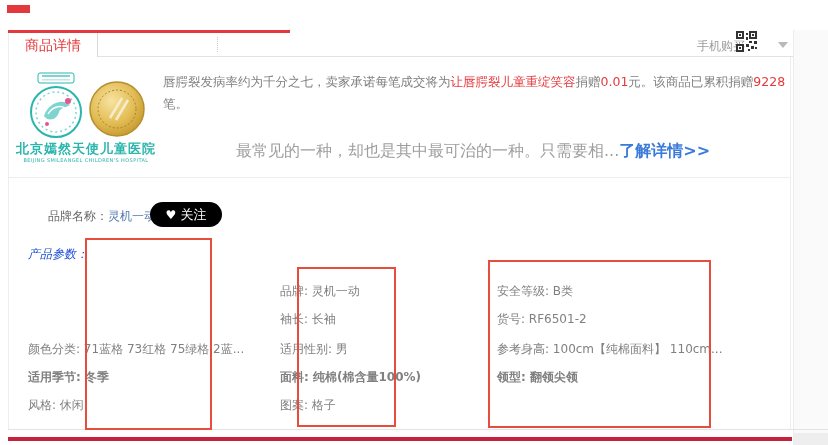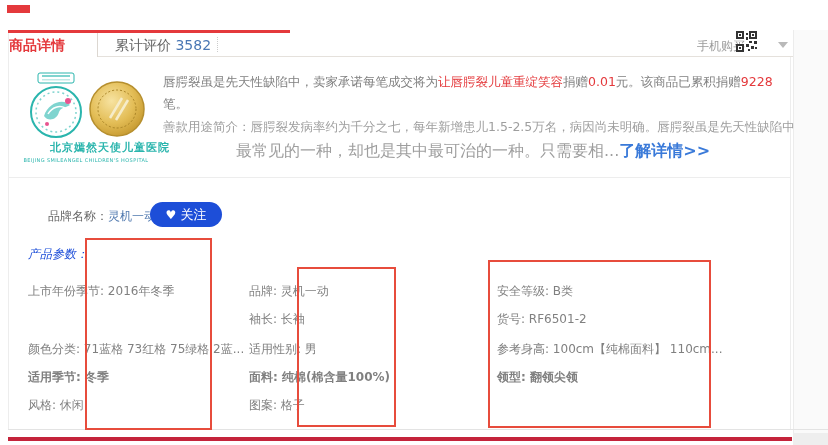--- a/index.html
+++ b/index.html
@@ -8,57 +8,57 @@
   .abs{position:absolute;}
 
   
   .red-chip{left:7px;top:5px;width:23px;height:8px;background:#e4393c;}
   .tab-topline{left:8px;top:30px;width:282px;height:3px;background:#e4393c;}
   .tab-notch{left:43px;top:33px;width:0;height:0;border-left:7px solid transparent;border-right:7px solid transparent;border-top:5px solid #e4393c;}
   .tabbar-border{left:96px;top:56px;width:697px;height:1px;background:#e5e1dc;}
   .left-border{left:8px;top:33px;width:1px;height:396px;background:#ededed;}
   .right-border{left:790px;top:57px;width:1px;height:372px;background:#ededed;}
   .active-tab{left:8px;top:33px;width:88px;height:24px;background:#fff;border-left:1px solid #dcd7d1;border-right:1px solid #dcd7d1;
-              color:#e4393c;font-weight:bold;font-size:14px;line-height:24px;cursor:pointer;}
+              color:#e4393c;font-weight:normal;font-size:14px;line-height:24px;text-align:center;cursor:pointer;}
   .tab-reviews{left:115px;top:37px;font-size:14px;color:#666;cursor:pointer;}
   .tab-reviews .count{color:#4a77b4;}
   .divider-dotted{left:217px;top:37px;height:15px;width:0;border-left:1px dotted #ccc;}
   .mobile-buy{left:697px;top:38px;color:#9c9c9c;cursor:pointer;}
   .qr{left:736px;top:31px;}
   .chevron{left:778px;top:42px;width:0;height:0;border-left:5px solid transparent;border-right:5px solid transparent;border-top:6px solid #b9b9b9;}
   .right-gutter{left:793px;top:30px;width:35px;height:415px;background:#fafafa;border-left:1px solid #ececec;}
   .gutter-block{left:793px;top:433px;width:35px;height:12px;background:#eeeeee;}
 
   
   .charity-bottom-border{left:9px;top:177px;width:781px;height:1px;background:#ededed;}
   .container-bottom-border{left:8px;top:429px;width:820px;height:1px;background:#e3e3e3;}
   .logo-angel{left:24px;top:72px;}
   .logo-medal{left:88px;top:80px;}
-  .hospital-cn{left:10px;top:140px;width:152px;text-align:center;color:#2ab5ad;font-weight:bold;font-size:11px;letter-spacing:1px;padding-left:24px;}
+  .hospital-cn{left:10px;top:140px;width:152px;text-align:center;color:#2ab5ad;font-weight:bold;font-size:13px;letter-spacing:1px;}
   .hospital-en{left:10px;top:157px;width:152px;text-align:center;color:#2ab5ad;font-size:5px;letter-spacing:0.4px;}
   .p1l1{left:163px;top:74px;white-space:nowrap;color:#808080;font-size:12.5px;}
   .p1l2{left:163px;top:96px;color:#808080;font-size:12.5px;}
   .p2l1{left:163px;top:119px;white-space:nowrap;color:#9e9e9e;font-size:12.5px;}
   .p2l2{left:163px;top:141px;width:620px;text-align:center;color:#9e9e9e;font-size:16px;}
   .red-text{color:#e4393c;}
   .red-link{color:#e4393c;cursor:pointer;}
   .detail-link{color:#3a7ad9;font-weight:bold;cursor:pointer;}
 
   
   .brand-row{left:28px;top:208px;color:#666;margin-left:20px;}
   .brand-link{color:#5079af;cursor:pointer;}
-  .follow-btn{left:150px;top:202px;width:72px;height:25px;border-radius:13px;background:#1d4ed8;color:#fff;
+  .follow-btn{left:150px;top:202px;width:72px;height:25px;border-radius:13px;background:#000000;color:#fff;
               text-align:center;line-height:25px;font-size:13px;cursor:pointer;}
   .follow-btn .heart{font-size:12px;margin-right:4px;}
 
   
   .param-title{left:28px;top:246px;color:#1d4ed8;font-style:italic;}
   .param-row{color:#808080;white-space:nowrap;}
   .c1{left:28px;}
-  .c2{left:249px;text-align:right;}
+  .c2{left:280px;text-align:right;}
   .c3{left:497px;}
   .r1{top:283px;} .r2{top:311px;} .r3{top:341px;} .r4{top:369px;font-weight:bold;} .r5{top:397px;}
 
   
   .anno{border:2px solid #e74c3c;background:transparent;}
   .anno1{left:85px;top:238px;width:123px;height:188px;}
   .anno2{left:297px;top:267px;width:95px;height:156px;}
   .anno3{left:488px;top:260px;width:219px;height:164px;}
 
   
@@ -68,24 +68,20 @@
 <body>
 
 <div class="screen">
 
   <div class="abs red-chip"></div>
 
   <div class="abs tab-topline"></div>
   <div class="abs tab-notch"></div>
   <div class="abs tabbar-border"></div>
   <div class="abs active-tab">商品详情</div>
-  <div class="abs tab-reviews">
-    <span>累计评价</span>
-    <span class="count">3582</span>
-  </div>
   <div class="abs divider-dotted"></div>
 
   <div class="abs mobile-buy">手机购买</div>
   <svg class="abs qr" width="21" height="21" viewBox="0 0 21 21">
     <rect x="0" y="0" width="8" height="8" fill="#333"></rect>
       <rect x="2" y="2" width="4" height="4" fill="#fff"></rect>
       <rect x="3" y="3" width="2" height="2" fill="#333"></rect>
     <rect x="13" y="0" width="8" height="8" fill="#333"></rect>
       <rect x="15" y="2" width="4" height="4" fill="#fff"></rect>
       <rect x="16" y="3" width="2" height="2" fill="#333"></rect>
@@ -131,38 +127,36 @@
     </defs>
     <circle cx="29" cy="29" r="27" fill="url(#goldGrad)" stroke="#b68f2e" stroke-width="1.5"></circle>
     <circle cx="29" cy="29" r="19" fill="none" stroke="#a88326" stroke-width="1" stroke-dasharray="2 2"></circle>
     <path d="M22 38 L34 18" stroke="#f6ecc9" stroke-width="2.5"></path>
     <path d="M28 40 L40 20" stroke="#f6ecc9" stroke-width="2.5"></path>
   </svg>
   <div class="abs hospital-cn">北京嫣然天使儿童医院</div>
   <div class="abs hospital-en">BEIJING SMILEANGEL CHILDREN'S HOSPITAL</div>
 
   <div class="abs p1l1">
-    <span>唇腭裂虽是先天性缺陷中，卖家承诺每笔成交将为</span><span class="red-link">让唇腭裂儿童重绽笑容</span><span>捐赠</span><span class="red-text">0.01</span><span>元。该商品已累积捐赠</span><span class="red-text">9228</span>
+    <span>唇腭裂发病率约为千分之七，卖家承诺每笔成交将为</span><span class="red-link">让唇腭裂儿童重绽笑容</span><span>捐赠</span><span class="red-text">0.01</span><span>元。该商品已累积捐赠</span><span class="red-text">9228</span>
   </div>
   <div class="abs p1l2">笔。</div>
-  <div class="abs p2l1">善款用途简介：唇腭裂发病率约为千分之七，每年新增患儿1.5-2.5万名，病因尚未明确。唇腭裂虽是先天性缺陷中</div>
   <div class="abs p2l2">
     <span>最常见的一种，却也是其中最可治的一种。只需要相...</span><span class="detail-link">了解详情&gt;&gt;</span>
   </div>
 
   <div class="abs brand-row">
     <span>品牌名称：</span><span class="brand-link">灵机一动</span>
   </div>
   <div class="abs follow-btn">
     <span class="heart">♥</span><span>关注</span>
   </div>
 
   <div class="abs param-title">产品参数：</div>
 
-  <div class="abs param-row c1 r1"><span>上市年份季节</span><span>: </span><span>2016年冬季</span></div>
   <div class="abs param-row c1 r3"><span>颜色分类</span><span>: </span><span>71蓝格 73红格 75绿格 2蓝...</span></div>
   <div class="abs param-row c1 r4"><span>适用季节</span><span>: </span><span>冬季</span></div>
   <div class="abs param-row c1 r5"><span>风格</span><span>: </span><span>休闲</span></div>
 
   <div class="abs param-row c2 r1"><span>品牌</span><span>: </span><span>灵机一动</span></div>
   <div class="abs param-row c2 r2"><span>袖长</span><span>: </span><span>长袖</span></div>
   <div class="abs param-row c2 r3"><span>适用性别</span><span>: </span><span>男</span></div>
   <div class="abs param-row c2 r4"><span>面料</span><span>: </span><span>纯棉(棉含量100%)</span></div>
   <div class="abs param-row c2 r5"><span>图案</span><span>: </span><span>格子</span></div>
 

